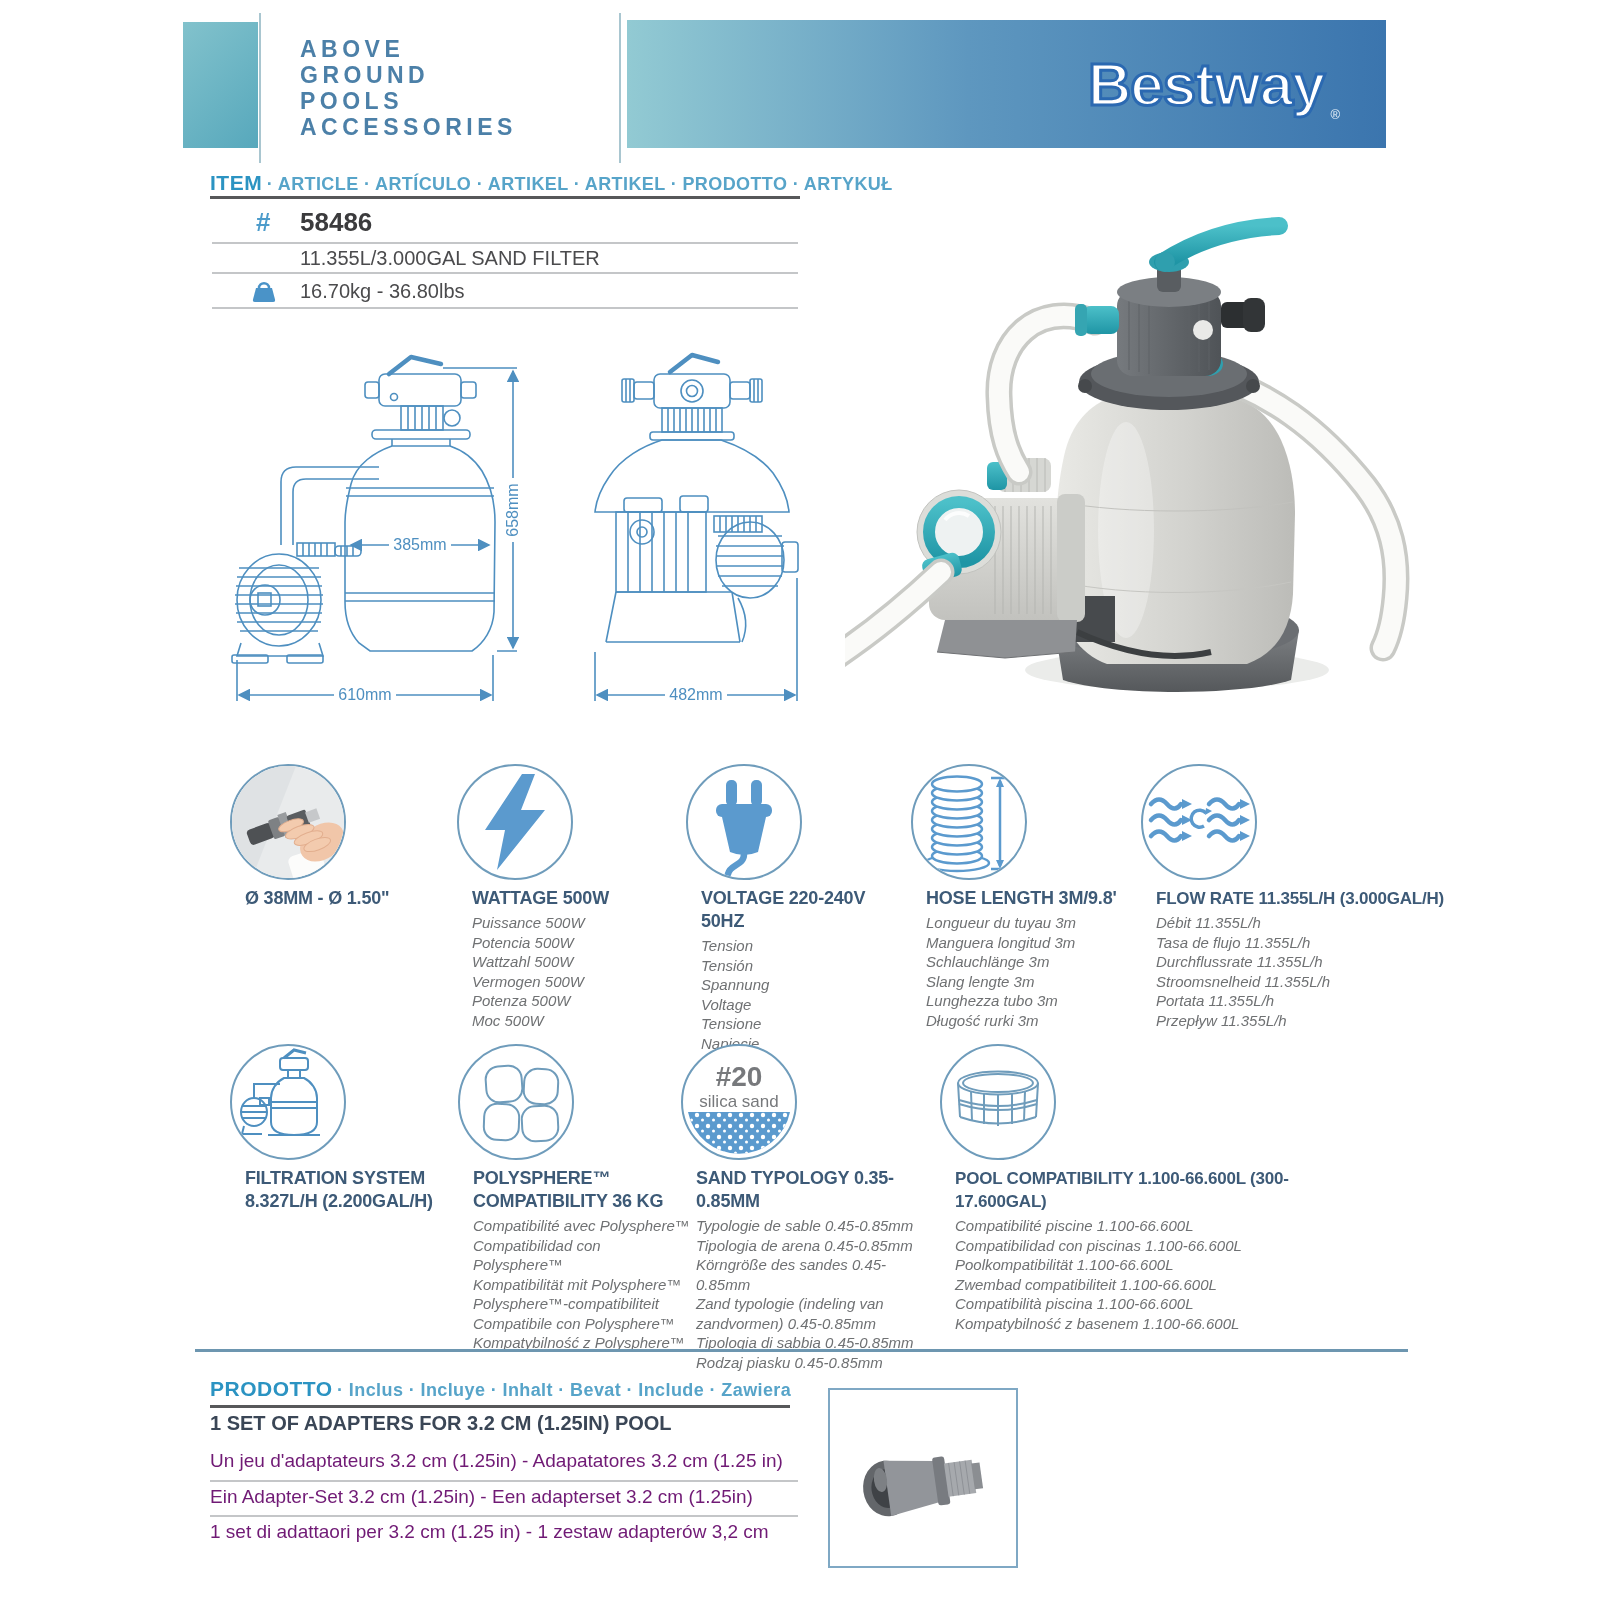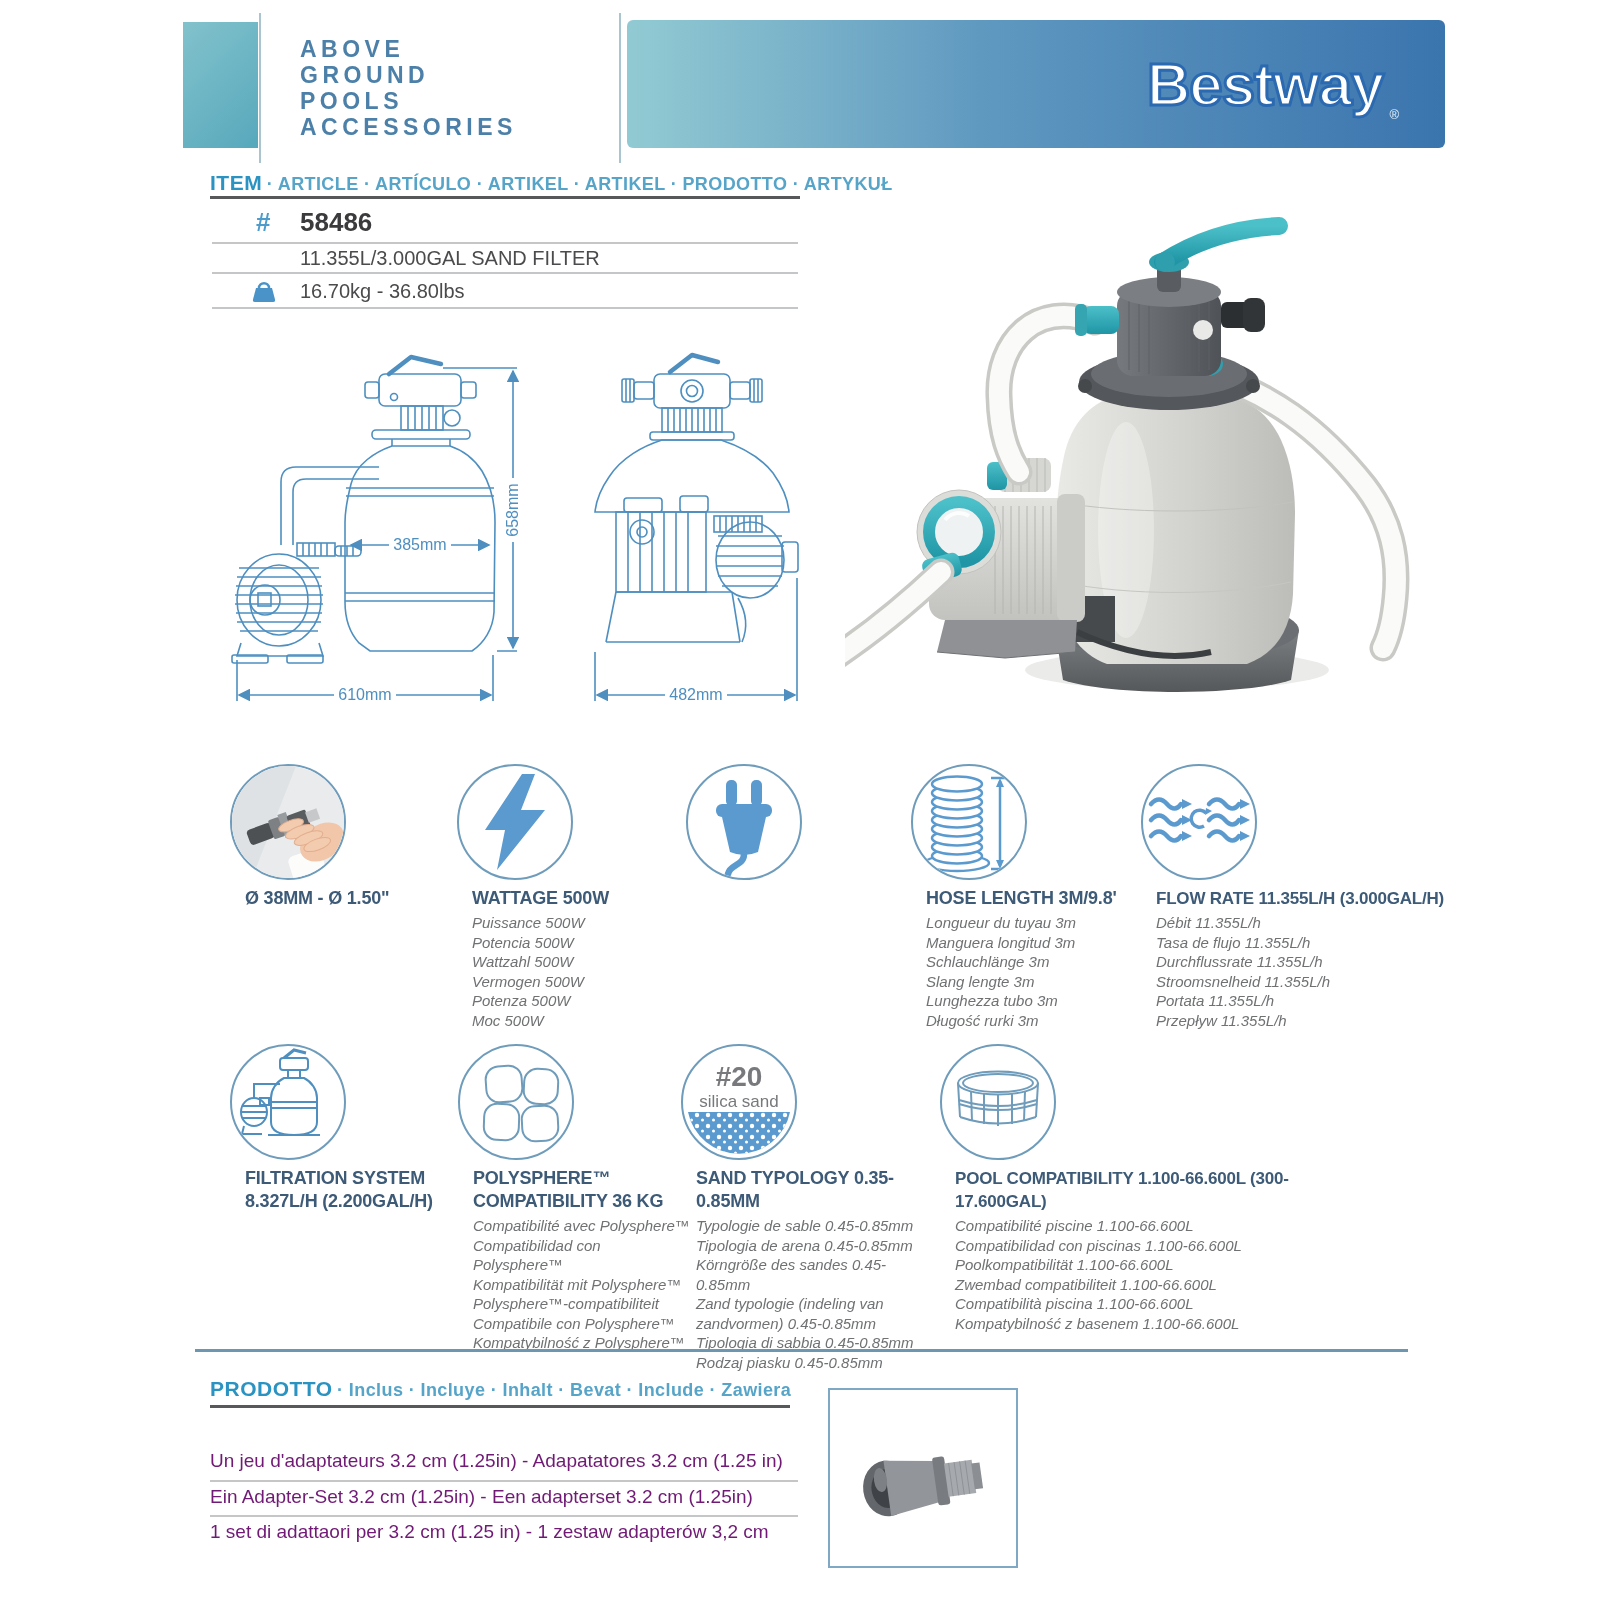--- a/index.html
+++ b/index.html
@@ -7,22 +7,22 @@
         font-family:"Liberation Sans",sans-serif;color:#4b4b4d;}
   .abs{position:absolute;}
 
   
   .teal-block{left:183px;top:22px;width:75px;height:126px;
       background:linear-gradient(135deg,#82c2cc,#57a8bc);}
   .vline{width:2px;background:#a9c6d0;top:13px;height:150px;}
   .v1{left:259px;} .v2{left:619px;}
   .main-title{left:300px;top:36px;color:#4c80a8;font-weight:bold;font-size:23px;
       line-height:26px;letter-spacing:4.5px;}
-  .banner{left:627px;top:20px;width:818px;height:128px;display:flex;align-items:center;
-      background:linear-gradient(90deg,#92cad3 0%,#5e97bf 45%,#3b75ae 100%);border-radius:6px;}
+  .banner{left:627px;top:20px;width:759px;height:128px;display:flex;align-items:center;
+      background:linear-gradient(90deg,#92cad3 0%,#5e97bf 45%,#3b75ae 100%);}
   .logo{margin-left:auto;margin-right:50px;font-size:60px;font-weight:bold;color:#fff;
       letter-spacing:-1px;-webkit-text-stroke:3px #2b69b1;
       text-shadow:0 0 1px #2b69b1;}
   .reg{font-size:13px;color:#eaf3fa;-webkit-text-stroke:0;align-self:flex-end;
       margin:0 46px 26px -44px;text-shadow:none;}
 
   
   .sec-label{font-weight:bold;font-size:21px;color:#2b93c2;letter-spacing:.5px;}
   .sec-langs{font-weight:bold;font-size:18px;color:#57a4c9;letter-spacing:.4px;}
   .rule-dark{height:2.5px;background:#57585a;}
@@ -315,20 +315,32 @@
       <svg width="112" height="112" viewBox="0 0 112 112">
         <g fill="#5b9ace">
           <rect x="38" y="14" width="11" height="26" rx="5"></rect>
           <rect x="63" y="14" width="11" height="26" rx="5"></rect>
           <rect x="28" y="38" width="56" height="13" rx="6"></rect>
           <path d="M34,51 H78 L70,86 Q56,92 42,86 Z"></path>
         </g>
         <path d="M56,88 C56,100 42,98 40,108" stroke="#5b9ace" stroke-width="6.5" fill="none" stroke-linecap="round"></path>
       </svg>
     </div>
+    <div class="labels">
+      <div class="t">VOLTAGE 220-240V 50HZ</div>
+
+      <div class="trs">
+          <div class="tr">Tension</div>
+          <div class="tr">Tensión</div>
+          <div class="tr">Spannung</div>
+          <div class="tr">Voltage</div>
+          <div class="tr">Tensione</div>
+          <div class="tr">Napięcie</div>
+        </div>
+    </div>
   </div>
 
   <div class="spec" style="left:911px;top:764px;width:228px;">
     <div class="circle">
       <svg width="112" height="112" viewBox="0 0 112 112">
         <g fill="#fff" stroke="#5b9ace" stroke-width="2.5">
           <ellipse cx="44" cy="97" rx="32" ry="8"></ellipse>
           <ellipse cx="44" cy="90" rx="25" ry="7.5"></ellipse>
           <ellipse cx="44" cy="81" rx="25" ry="7.5"></ellipse>
           <ellipse cx="44" cy="72" rx="25" ry="7.5"></ellipse>
@@ -503,20 +515,21 @@
   </div>
 
   <div class="abs big-divider"></div>
 
   <div class="abs" style="left:210px;top:1377px;">
     <span class="sec-label">PRODOTTO</span>
     <span class="sec-langs" style="text-transform:none;">· Inclus · Incluye · Inhalt · Bevat · Include · Zawiera</span>
   </div>
   <div class="abs rule-dark" style="left:210px;top:1405px;width:580px;"></div>
 
+  <div class="abs inc-main">1 SET OF ADAPTERS FOR 3.2 CM (1.25IN) POOL</div>
   <div class="abs inc-line" style="top:1450px;">Un jeu d'adaptateurs 3.2 cm (1.25in) - Adapatatores 3.2 cm (1.25 in)</div>
   <div class="abs rule-light" style="left:210px;top:1480px;width:588px;"></div>
   <div class="abs inc-line" style="top:1486px;">Ein Adapter-Set 3.2 cm (1.25in) - Een adapterset 3.2 cm (1.25in)</div>
   <div class="abs rule-light" style="left:210px;top:1515px;width:588px;"></div>
   <div class="abs inc-line" style="top:1521px;">1 set di adattaori per 3.2 cm (1.25 in) - 1 zestaw adapterów 3,2 cm</div>
 
   <div class="abs inc-box">
     <svg width="170" height="160" viewBox="0 0 182 172">
       <g transform="rotate(-8 90 90)">
         <ellipse cx="52" cy="92" rx="26" ry="30" fill="#63666a"></ellipse>

